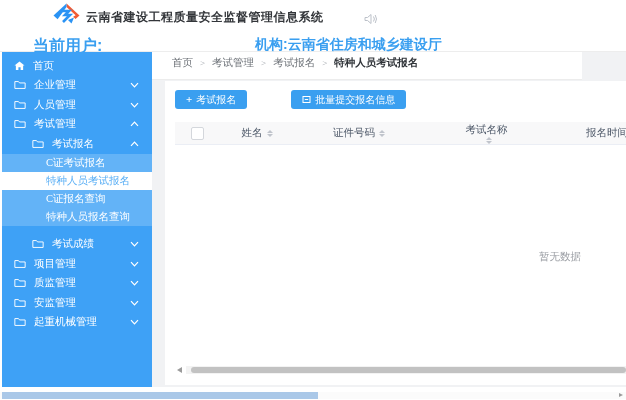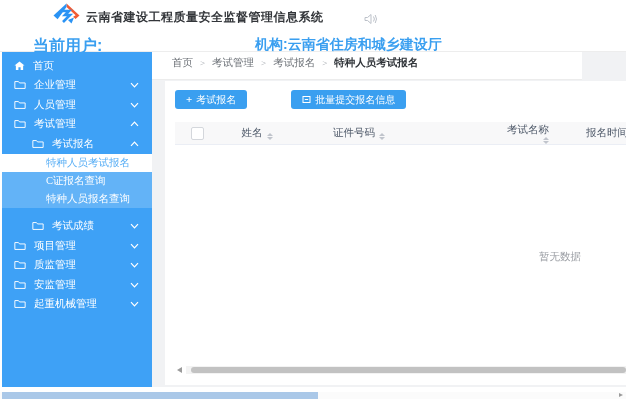--- a/index.html
+++ b/index.html
@@ -42,21 +42,21 @@
   .card{position:absolute;top:29px;left:13px;right:0;bottom:2px;background:#fff;overflow:hidden;}
   .toolbar{padding:9px 0 0 10px;height:26px;box-sizing:content-box;white-space:nowrap;}
   .btn{display:inline-flex;align-items:center;gap:4px;height:19px;padding:0 11px;background:#3a9ff0;color:#fff;
        border:none;border-radius:3px;font-size:10px;font-family:inherit;cursor:pointer;vertical-align:top;}
   .btn + .btn{margin-left:40px;}
   .btn .plus{font-size:11px;font-weight:bold;line-height:1;}
 
   .table-wrap{margin:6px 0 0 10px;width:770px;overflow:hidden;}
   .thead{display:flex;align-items:center;height:22px;background:#f8f8f9;border-bottom:1px solid #ebeef5;
          font-size:10.5px;color:#4e5969;}
-  .th{display:flex;align-items:flex-end;justify-content:center;box-sizing:border-box;cursor:pointer;}
+  .th{display:flex;align-items:center;justify-content:center;box-sizing:border-box;cursor:pointer;}
   .checkbox{width:11px;height:11px;background:#fff;border:1px solid #d4d7dc;border-radius:2px;display:inline-block;cursor:pointer;}
   .caret{display:inline-flex;flex-direction:column;margin-left:4px;gap:1px;}
   .caret i{display:block;width:0;height:0;border-left:3px solid transparent;border-right:3px solid transparent;}
   .caret .up{border-bottom:3.5px solid #c0c4cc;}
   .caret .dn{border-top:3.5px solid #c0c4cc;}
 
   .empty{width:770px;height:224px;display:flex;align-items:center;justify-content:center;
          color:#9b9ea4;font-size:10.5px;}
 
   
@@ -157,20 +157,23 @@
               <path d="M1 1.5 h4.2 l1.3 1.6 H13 V9.5 H1 Z" fill="none" stroke="#fff" stroke-width="1.1"></path>
             </svg>
           </span>
           <span>考试报名</span>
           <span class="chev">
             <svg width="9" height="6" viewBox="0 0 9 6">
               <polyline points="1,1.2 4.5,4.8 8,1.2" fill="none" stroke="#fff" stroke-width="1.2" transform="rotate(180 4.5 3)"></polyline>
             </svg>
           </span>
         </div>
+        <div class="s-item lvl3">
+          <span>C证考试报名</span>
+        </div>
         <div class="s-item lvl3 selected">
           <span>特种人员考试报名</span>
         </div>
         <div class="s-item lvl3">
           <span>C证报名查询</span>
         </div>
         <div class="s-item lvl3">
           <span>特种人员报名查询</span>
         </div>
         <div class="s-item lvl2 gap">

